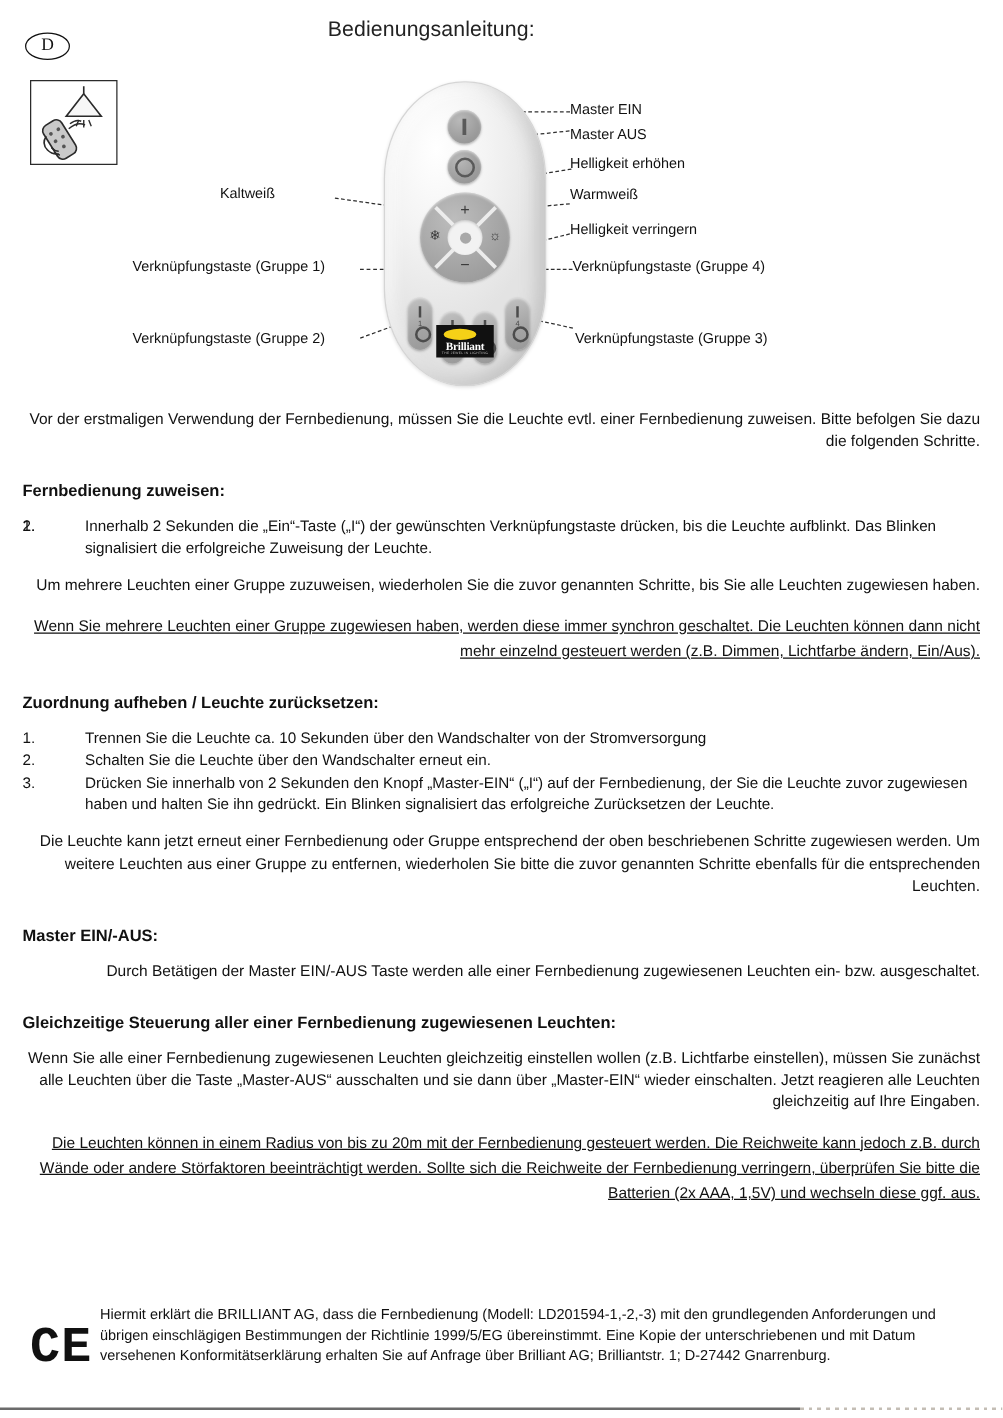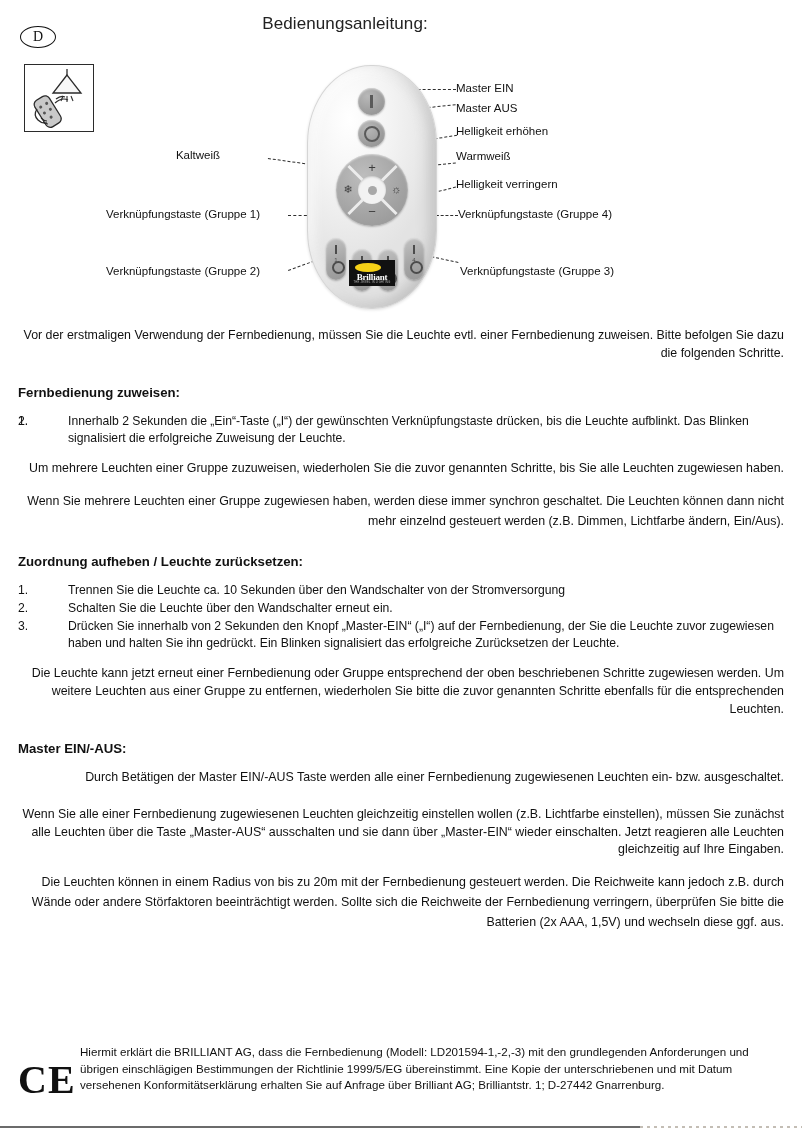--- a/index.html
+++ b/index.html
@@ -258,21 +258,21 @@
     top: 327px;
     width: 766px;
   }
   p.para {
     margin: 0 0 13px 0;
     font-size: 12.4px;
     line-height: 1.42;
     color: #111;
     text-align: right;
   }
-  p.para.loose { line-height: 1.62; }
+  p.para.loose { line-height: 1.62; text-decoration: underline; }
   h2.sec {
     margin: 4px 0 13px 0;
     font-size: 13.2px;
     font-weight: bold;
     color: #111;
   }
   ol.steps {
     margin: 0 0 13px 0;
     padding: 0;
     list-style: none;
@@ -298,22 +298,22 @@
     position: absolute;
     left: 18px;
     top: 1034px;
     width: 766px;
     display: flex;
     align-items: center;
   }
   .ce-mark {
     width: 62px;
     flex: 0 0 62px;
-    text-align: left;
-    font-family: Liberation Serif, serif;
+    text-align: center;
+    font-family: Liberation Mono, monospace;
     font-size: 40px;
     font-weight: bold;
     line-height: 1;
     color: #111;
     letter-spacing: 1px;
     padding-bottom: 4px;
     margin-top: 26px;
   }
   .ce-text {
     flex: 1;
@@ -488,20 +488,21 @@
     </li>
   </ol>
 
   <p class="para">Die Leuchte kann jetzt erneut einer Fernbedienung oder Gruppe entsprechend der oben beschriebenen Schritte zugewiesen werden. Um weitere Leuchten aus einer Gruppe zu entfernen, wiederholen Sie bitte die zuvor genannten Schritte ebenfalls für die entsprechenden Leuchten.</p>
 
   <div class="gap-sm"></div>
   <h2 class="sec">Master EIN/-AUS:</h2>
   <p class="para">Durch Betätigen der Master EIN/-AUS Taste werden alle einer Fernbedienung zugewiesenen Leuchten ein- bzw. ausgeschaltet.</p>
 
   <div class="gap-sm"></div>
+  <h2 class="sec">Gleichzeitige Steuerung aller einer Fernbedienung zugewiesenen Leuchten:</h2>
   <p class="para">Wenn Sie alle einer Fernbedienung zugewiesenen Leuchten gleichzeitig einstellen wollen (z.B. Lichtfarbe einstellen), müssen Sie zunächst alle Leuchten über die Taste „Master-AUS“ ausschalten und sie dann über „Master-EIN“ wieder einschalten. Jetzt reagieren alle Leuchten gleichzeitig auf Ihre Eingaben.</p>
   <p class="para loose">Die Leuchten können in einem Radius von bis zu 20m mit der Fernbedienung gesteuert werden. Die Reichweite kann jedoch z.B. durch Wände oder andere Störfaktoren beeinträchtigt werden. Sollte sich die Reichweite der Fernbedienung verringern, überprüfen Sie bitte die Batterien (2x AAA, 1,5V) und wechseln diese ggf. aus.</p>
 </div>
 
 <div class="ce-block">
   <div class="ce-mark">CE</div>
   <div class="ce-text">Hiermit erklärt die BRILLIANT AG, dass die Fernbedienung (Modell: LD201594-1,-2,-3) mit den grundlegenden Anforderungen und übrigen einschlägigen Bestimmungen der Richtlinie 1999/5/EG übereinstimmt. Eine Kopie der unterschriebenen und mit Datum versehenen Konformitätserklärung erhalten Sie auf Anfrage über Brilliant AG; Brilliantstr. 1; D-27442 Gnarrenburg.</div>
 </div>
 
 <div class="bottom-rule">

